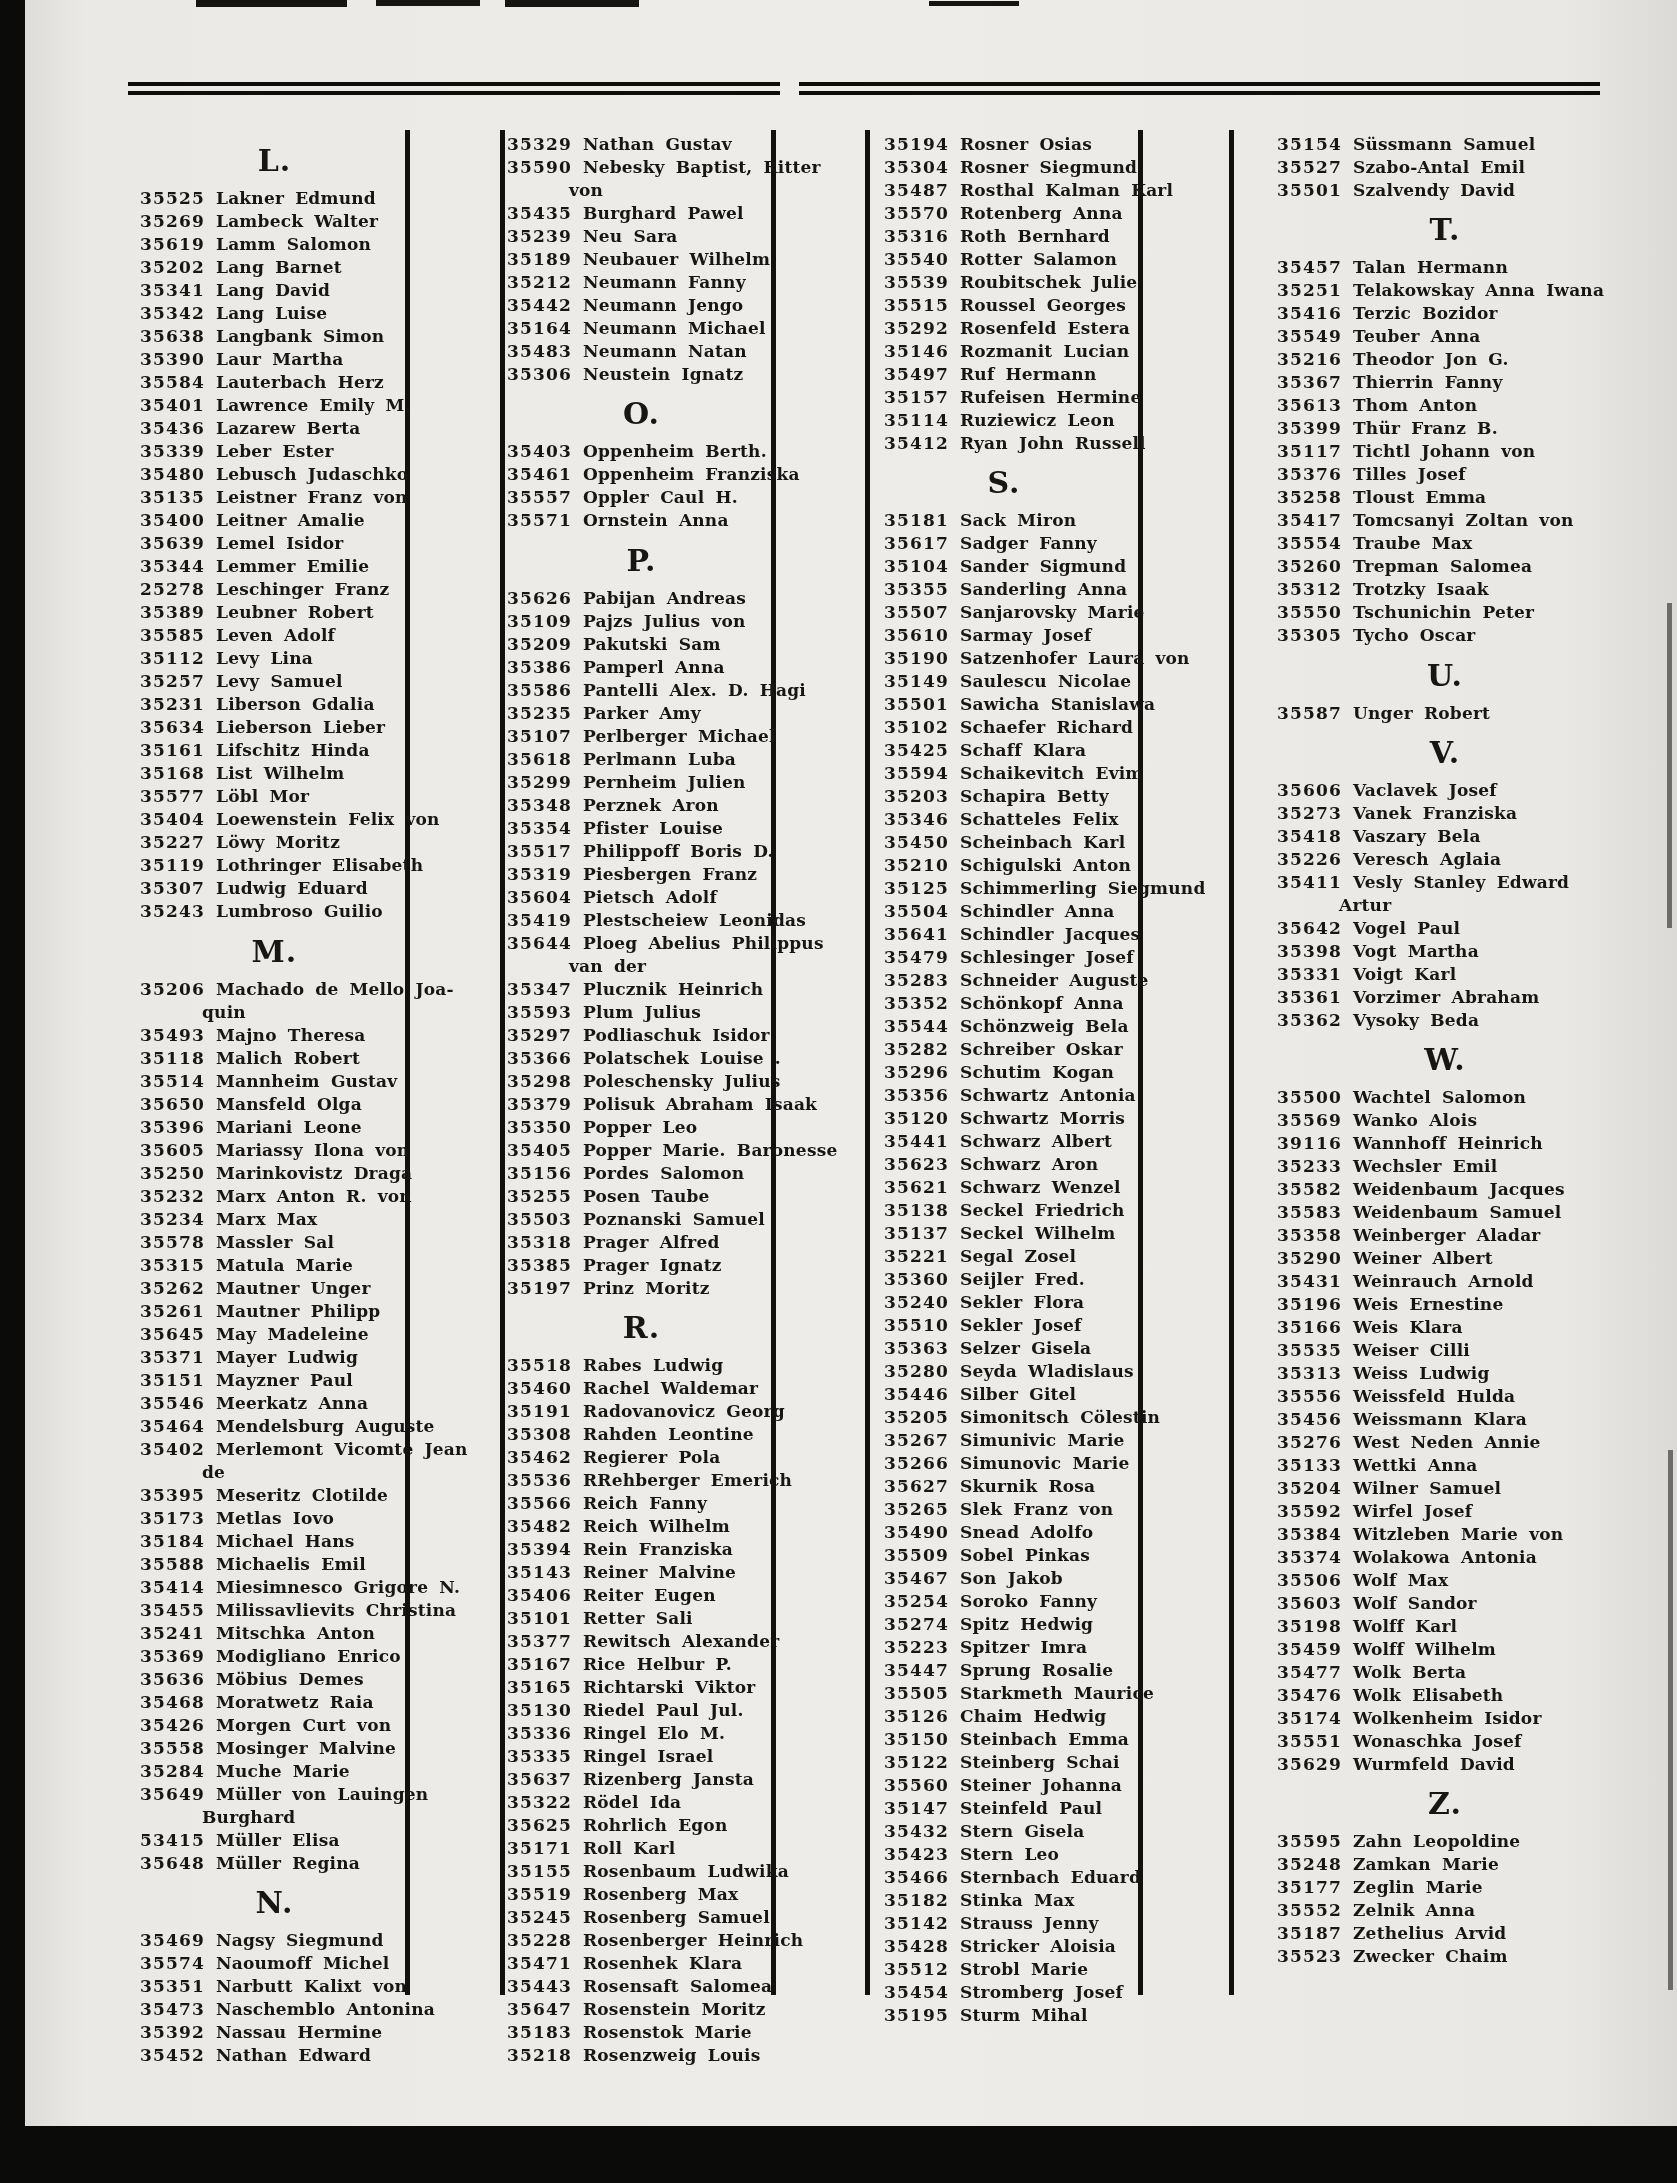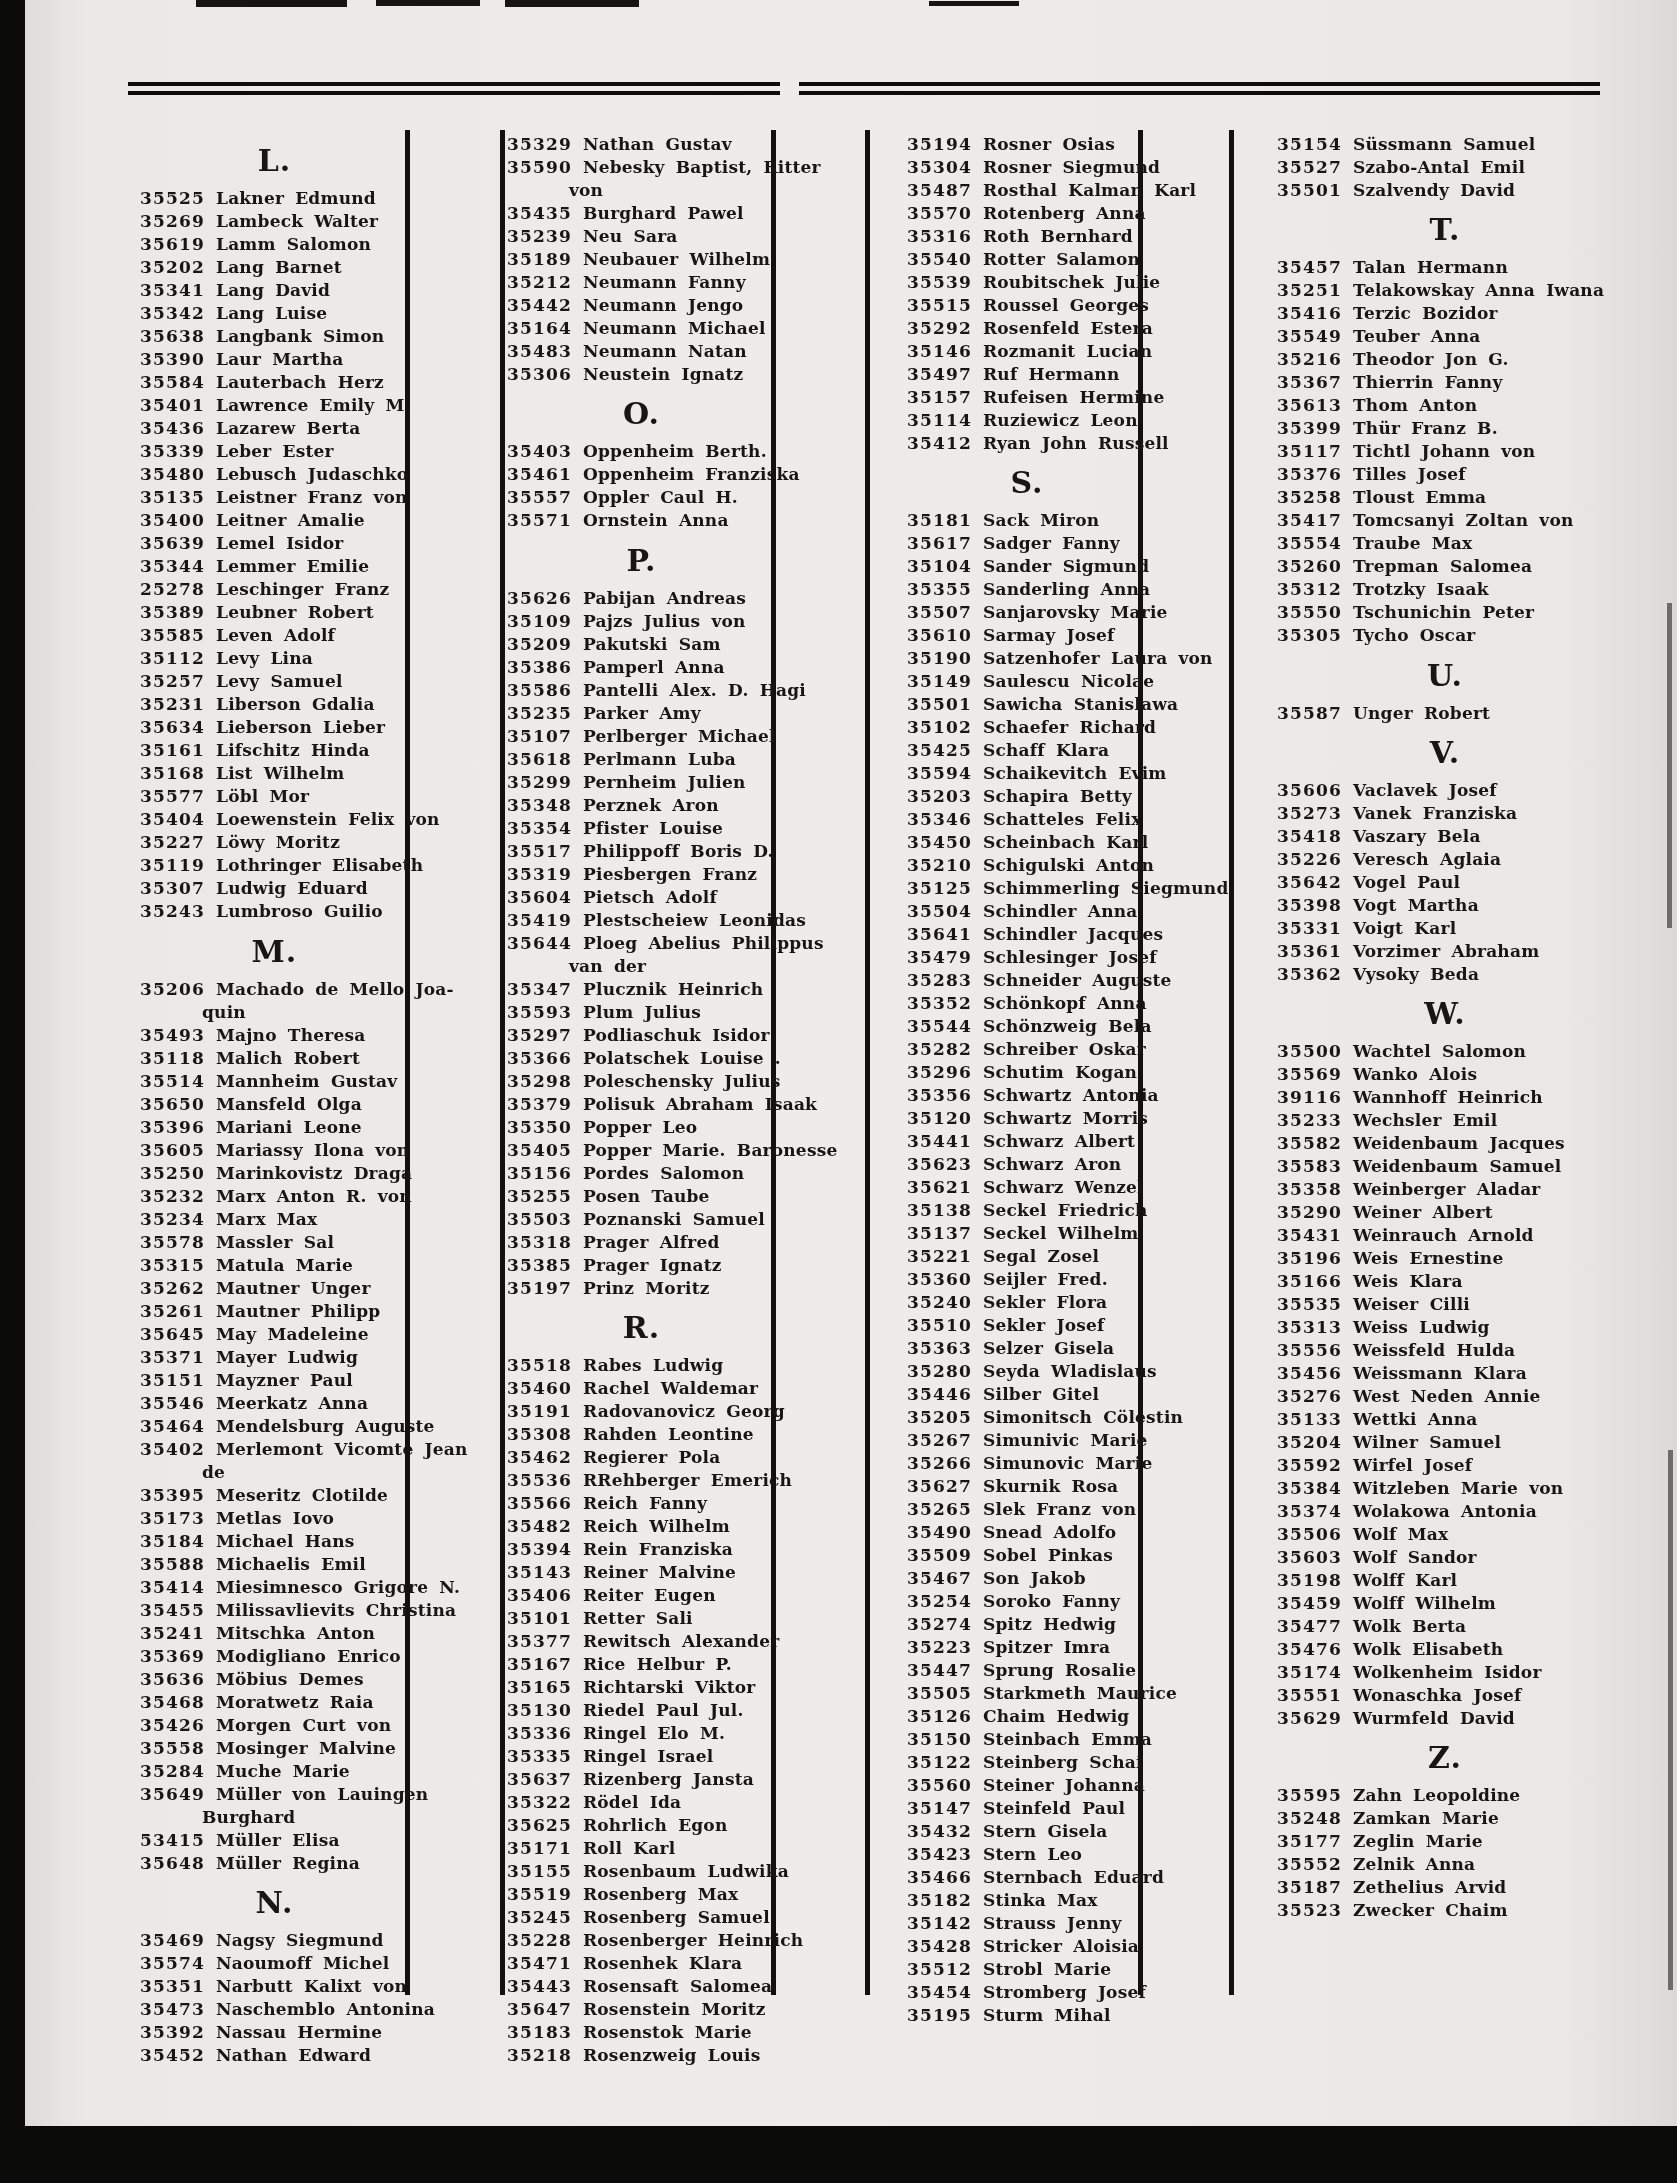--- a/index.html
+++ b/index.html
@@ -4,21 +4,21 @@
 <style>
   html,body{margin:0;padding:0}
   body{
     width:1677px;height:2183px;position:relative;overflow:hidden;
     background:linear-gradient(90deg,#d8d7d3 0,#ebe9e5 84px,#edecE8 840px,#eae8e4 1567px,#dcdad6 100%);
     font-family:"DejaVu Serif",serif;
   }
   .col{position:absolute;top:133px;color:#171614;font-weight:bold;font-size:17px;line-height:23px}
   #col1{left:140px;width:269px}
   #col2{left:507px;width:269px}
-  #col3{left:907px;width:240px}
+  #col3{left:884px;width:240px}
   #col4{left:1277px;width:336px}
   .entry{padding-left:62px;text-indent:-62px;white-space:pre;word-spacing:5px;letter-spacing:0.2px}
   .num{display:inline-block;width:76px;text-indent:0;letter-spacing:1.2px}
   .sec{font-size:30px;line-height:32px;margin:12.3px 0 10px;text-align:center;text-indent:0;letter-spacing:1.1px}
   .vrule{position:absolute;top:130px;height:1865px;width:5px;background:#12110f}
   .hrule{position:absolute;height:3.9px;background:#0e0d0b}
   .band{position:absolute;background:#0b0b0a}
   .frag{position:absolute;background:#161512}
   .smudge{position:absolute;background:#6e6c68}
 </style>
@@ -315,20 +315,22 @@
     <div class="entry"><span class="num">35312</span><span>Trotzky Isaak</span></div>
     <div class="entry"><span class="num">35550</span><span>Tschunichin Peter</span></div>
     <div class="entry"><span class="num">35305</span><span>Tycho Oscar</span></div>
     <div class="sec">U.</div>
     <div class="entry"><span class="num">35587</span><span>Unger Robert</span></div>
     <div class="sec">V.</div>
     <div class="entry"><span class="num">35606</span><span>Vaclavek Josef</span></div>
     <div class="entry"><span class="num">35273</span><span>Vanek Franziska</span></div>
     <div class="entry"><span class="num">35418</span><span>Vaszary Bela</span></div>
     <div class="entry"><span class="num">35226</span><span>Veresch Aglaia</span></div>
+    <div class="entry"><span class="num">35411</span><span>Vesly Stanley Edward
+Artur</span></div>
     <div class="entry"><span class="num">35642</span><span>Vogel Paul</span></div>
     <div class="entry"><span class="num">35398</span><span>Vogt Martha</span></div>
     <div class="entry"><span class="num">35331</span><span>Voigt Karl</span></div>
     <div class="entry"><span class="num">35361</span><span>Vorzimer Abraham</span></div>
     <div class="entry"><span class="num">35362</span><span>Vysoky Beda</span></div>
     <div class="sec">W.</div>
     <div class="entry"><span class="num">35500</span><span>Wachtel Salomon</span></div>
     <div class="entry"><span class="num">35569</span><span>Wanko Alois</span></div>
     <div class="entry"><span class="num">39116</span><span>Wannhoff Heinrich</span></div>
     <div class="entry"><span class="num">35233</span><span>Wechsler Emil</span></div>

